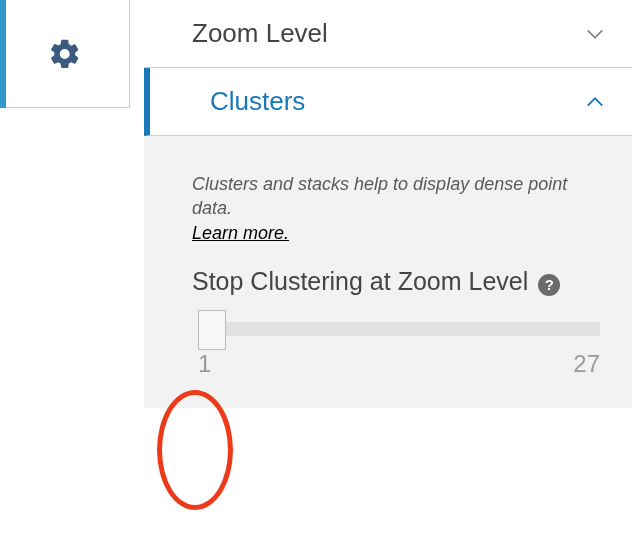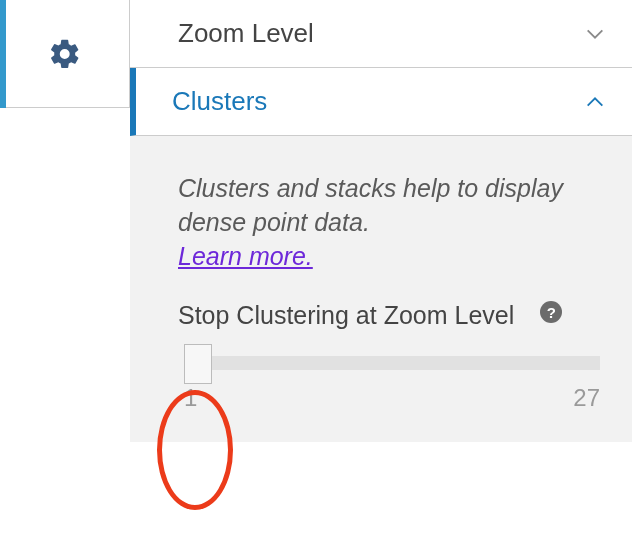--- a/index.html
+++ b/index.html
@@ -33,69 +33,69 @@
     height: 108px;
     background: #3399cc;
   }
   .gear-icon {
     width: 34px;
     height: 34px;
     color: #3a5a80;
   }
   .panel {
     position: absolute;
-    left: 130px;
+    left: 144px;
     top: 0;
     right: 0;
   }
   .accordion-item {
     border-bottom: 1px solid #ccc;
     display: flex;
     align-items: center;
     justify-content: space-between;
     padding: 18px 26px 18px 48px;
     font-size: 26px;
     color: #444;
     cursor: pointer;
   }
   .accordion-item.active {
     color: #1a78b8;
     border-left: 6px solid #1a78b8;
-    padding-left: 36px;
+    padding-left: 60px;
     background: #fff;
   }
   .chevron {
     width: 22px;
     height: 22px;
     flex-shrink: 0;
   }
   .chevron-down { color: #8a8a8a; }
   .chevron-up { color: #1a78b8; }
   .clusters-body {
     background: #f2f2f2;
     padding: 36px 26px 30px 48px;
   }
   .hint {
     font-style: italic;
-    font-size: 25px;
+    font-size: 18px;
     color: #5a5a5a;
     line-height: 1.35;
-    margin-bottom: 28px;
+    margin-bottom: 22px;
   }
   .hint a {
     text-decoration: underline;
-    color: #6d28d9;
+    color: #000000;
     cursor: pointer;
   }
   .slider-label {
     font-size: 25px;
     color: #444;
     display: flex;
-    align-items: flex-start;
-    gap: 26px;
+    align-items: flex-end;
+    gap: 10px;
     margin-bottom: 18px;
   }
   .help-badge {
     display: inline-flex;
     align-items: center;
     justify-content: center;
     width: 22px;
     height: 22px;
     border-radius: 50%;
     background: #6b6b6b;

